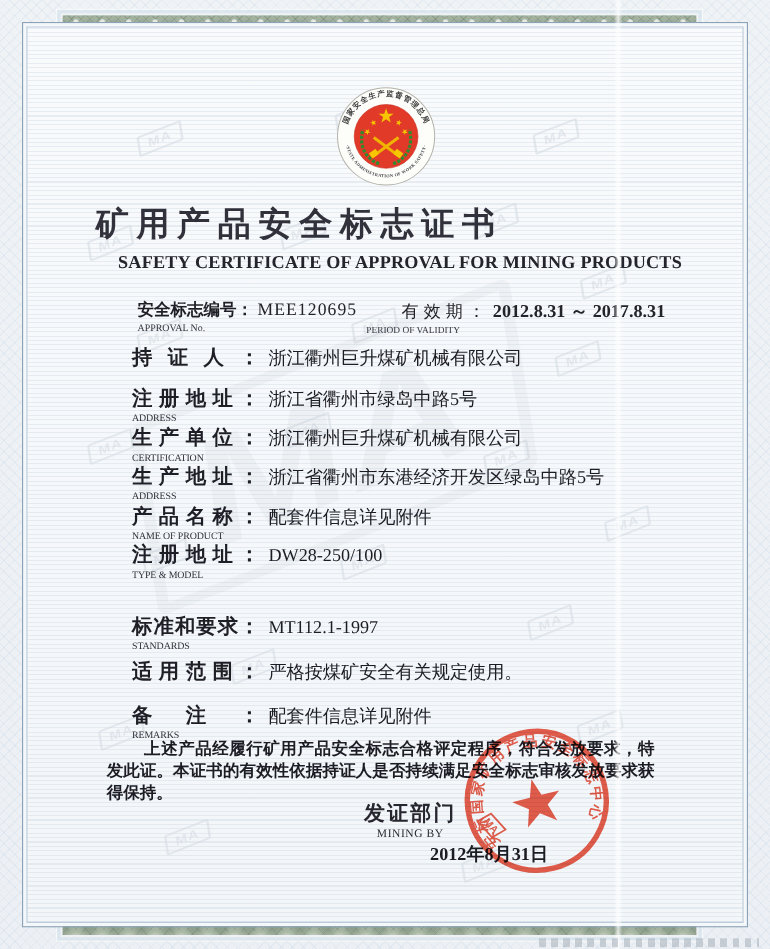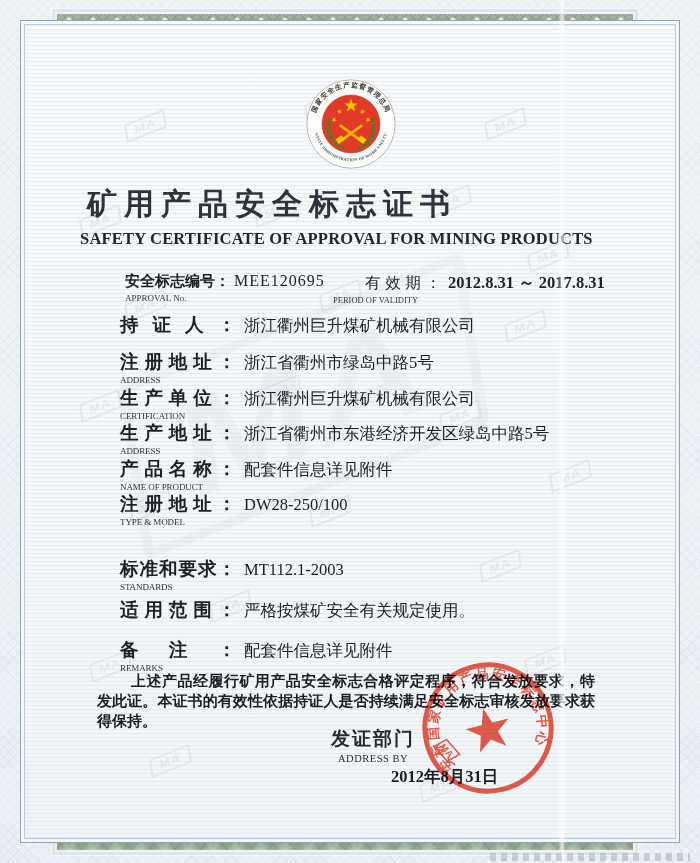--- a/index.html
+++ b/index.html
@@ -46,21 +46,21 @@
     color:#8d9aa8;border-radius:10px;
   }
   
   .content{position:absolute;inset:0;}
   .emblem{position:absolute;left:305px;top:78px;width:92px;height:92px;}
   .title{
     position:absolute;left:80px;top:184px;width:540px;text-align:left;
     font-size:30px;font-weight:bold;letter-spacing:7px;text-indent:7px;color:#30313a;
   }
   .subtitle{
-    position:absolute;left:80px;top:229px;width:540px;text-align:left;
+    position:absolute;left:80px;top:229px;width:540px;text-align:right;
     font-size:16.5px;font-weight:bold;color:#23242c;letter-spacing:0.2px;
   }
   .row{position:absolute;left:120px;white-space:nowrap;}
   .row .lbl{
     display:inline-block;width:116px;font-size:18.5px;font-weight:bold;vertical-align:baseline;
     text-align:justify;text-align-last:justify;color:#1e1e26;font-family:Liberation Serif, serif;
   }
   .row .val{font-size:16.5px;margin-left:8px;color:#1c1c24;}
   .row .sub{font-size:9px;letter-spacing:-0.1px;color:#33343c;margin-top:1px;font-weight:normal;}
   .row1{position:absolute;left:125px;top:272px;white-space:nowrap;}
@@ -185,36 +185,36 @@
     </div>
     <div class="row" style="top:456px">
       <span class="lbl">产品名称：</span><span class="val">配套件信息详见附件</span>
       <div class="sub">NAME OF PRODUCT</div>
     </div>
     <div class="row" style="top:491px">
       <span class="lbl">注册地址：</span><span class="val">DW28-250/100</span>
       <div class="sub">TYPE &amp; MODEL</div>
     </div>
     <div class="row" style="top:556px">
-      <span class="lbl">标准和要求：</span><span class="val">MT112.1-2003</span>
+      <span class="lbl">标准和要求：</span><span class="val">MT112.1-1997</span>
       <div class="sub">STANDARDS</div>
     </div>
     <div class="row" style="top:597px">
       <span class="lbl">适用范围：</span><span class="val">严格按煤矿安全有关规定使用。</span>
     </div>
     <div class="row" style="top:637px">
       <span class="lbl">备注：</span><span class="val">配套件信息详见附件</span>
       <div class="sub">REMARKS</div>
     </div>
 
     <div class="statement">上述产品经履行矿用产品安全标志合格评定程序，符合发放要求，特发此证。本证书的有效性依据持证人是否持续满足安全标志审核发放要求获得保持。</div>
 
     <div class="issuedby">
       <div class="cn">发证部门</div>
-      <div class="en">ADDRESS BY</div>
+      <div class="en">MINING BY</div>
     </div>
     <div class="issue-date">2012年8月31日</div>
 
     <svg class="stamp" viewBox="0 0 140 140">
       <defs>
         <path id="sealArc" d="M 33.9 106.1 A 51 51 0 1 1 106.1 106.1"></path>
         <polygon id="star5b" points="0,-10 2.35,-3.1 9.5,-3.1 3.8,1.2 5.9,8.1 0,3.8 -5.9,8.1 -3.8,1.2 -9.5,-3.1 -2.35,-3.1"></polygon>
       </defs>
       <circle cx="70" cy="70" r="64" fill="none" stroke="#e8503c" stroke-width="5"></circle>
       <text font-size="13.5" font-weight="bold" fill="#e8503c" letter-spacing="2.4" font-family="Liberation Serif,serif">

